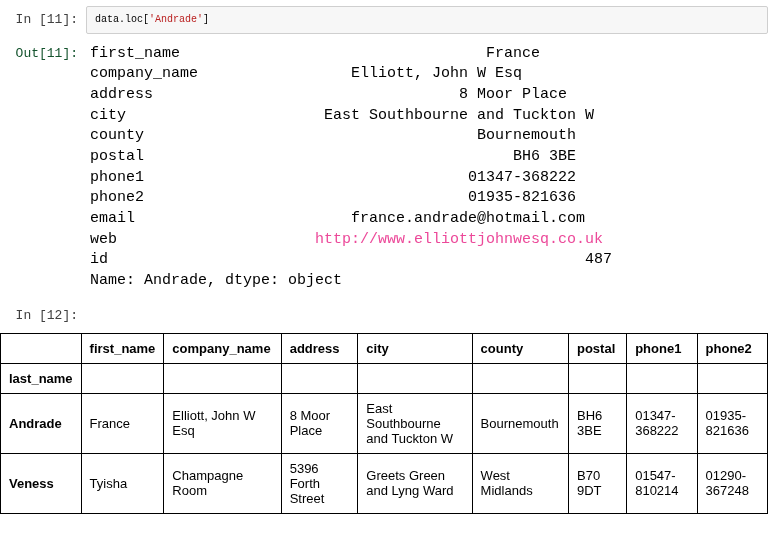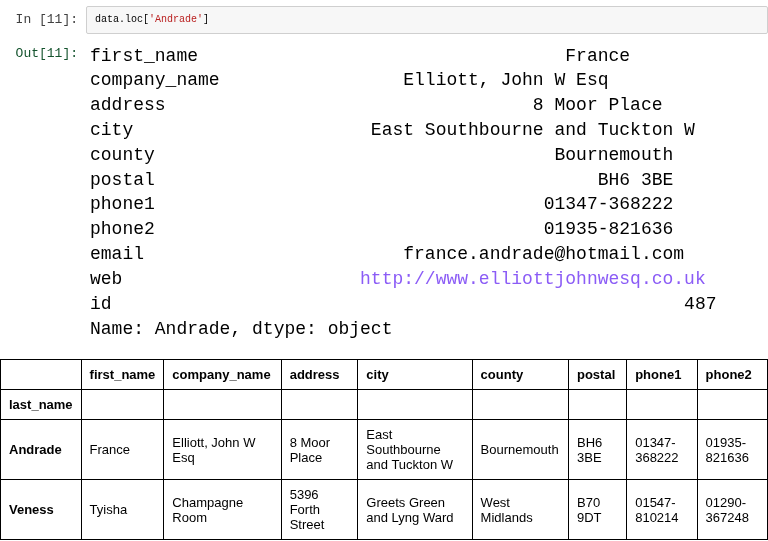--- a/index.html
+++ b/index.html
@@ -34,26 +34,26 @@
     font-family: Menlo, Monaco, "Courier New", monospace;
     font-size: 10px;
     line-height: 1.35;
     white-space: pre;
     overflow: hidden;
   }
   .tok-code { color: #000; }
   .tok-str { color: #ba2121; }
   .textout {
     font-family: Menlo, Monaco, "Courier New", monospace;
-    font-size: 18px;
+    font-size: 15px;
     line-height: 1.38;
     white-space: pre;
     padding: 4px 0 4px 4px;
   }
-  .textout a { color: #8b5cf6; text-decoration: none; }
+  .textout a { color: #ec4899; text-decoration: none; }
   .htmlout { padding-top: 2px; overflow: hidden; }
   table.df {
     border-collapse: collapse;
     font-size: 13px;
   }
   table.df th, table.df td {
     border: 1px solid #000000;
     padding: 7px 8px;
     text-align: left;
     vertical-align: middle;
@@ -84,20 +84,21 @@
 phone1                                    01347-368222
 phone2                                    01935-821636
 email                        france.andrade@hotmail.com
 web                      <a href="#">http://www.elliottjohnwesq.co.uk</a>
 id                                                     487
 Name: Andrade, dtype: object</div>
   </div>
 </div>
 
 <div class="cell">
+  <div class="prompt prompt-in">In [12]:</div>
 </div>
 
 <div class="cell">
   <div class="content htmlout">
     <table class="df" id="df-out-12">
         <thead>
           <tr>
             <th></th>
             <th>first_name</th>
             <th>company_name</th>

